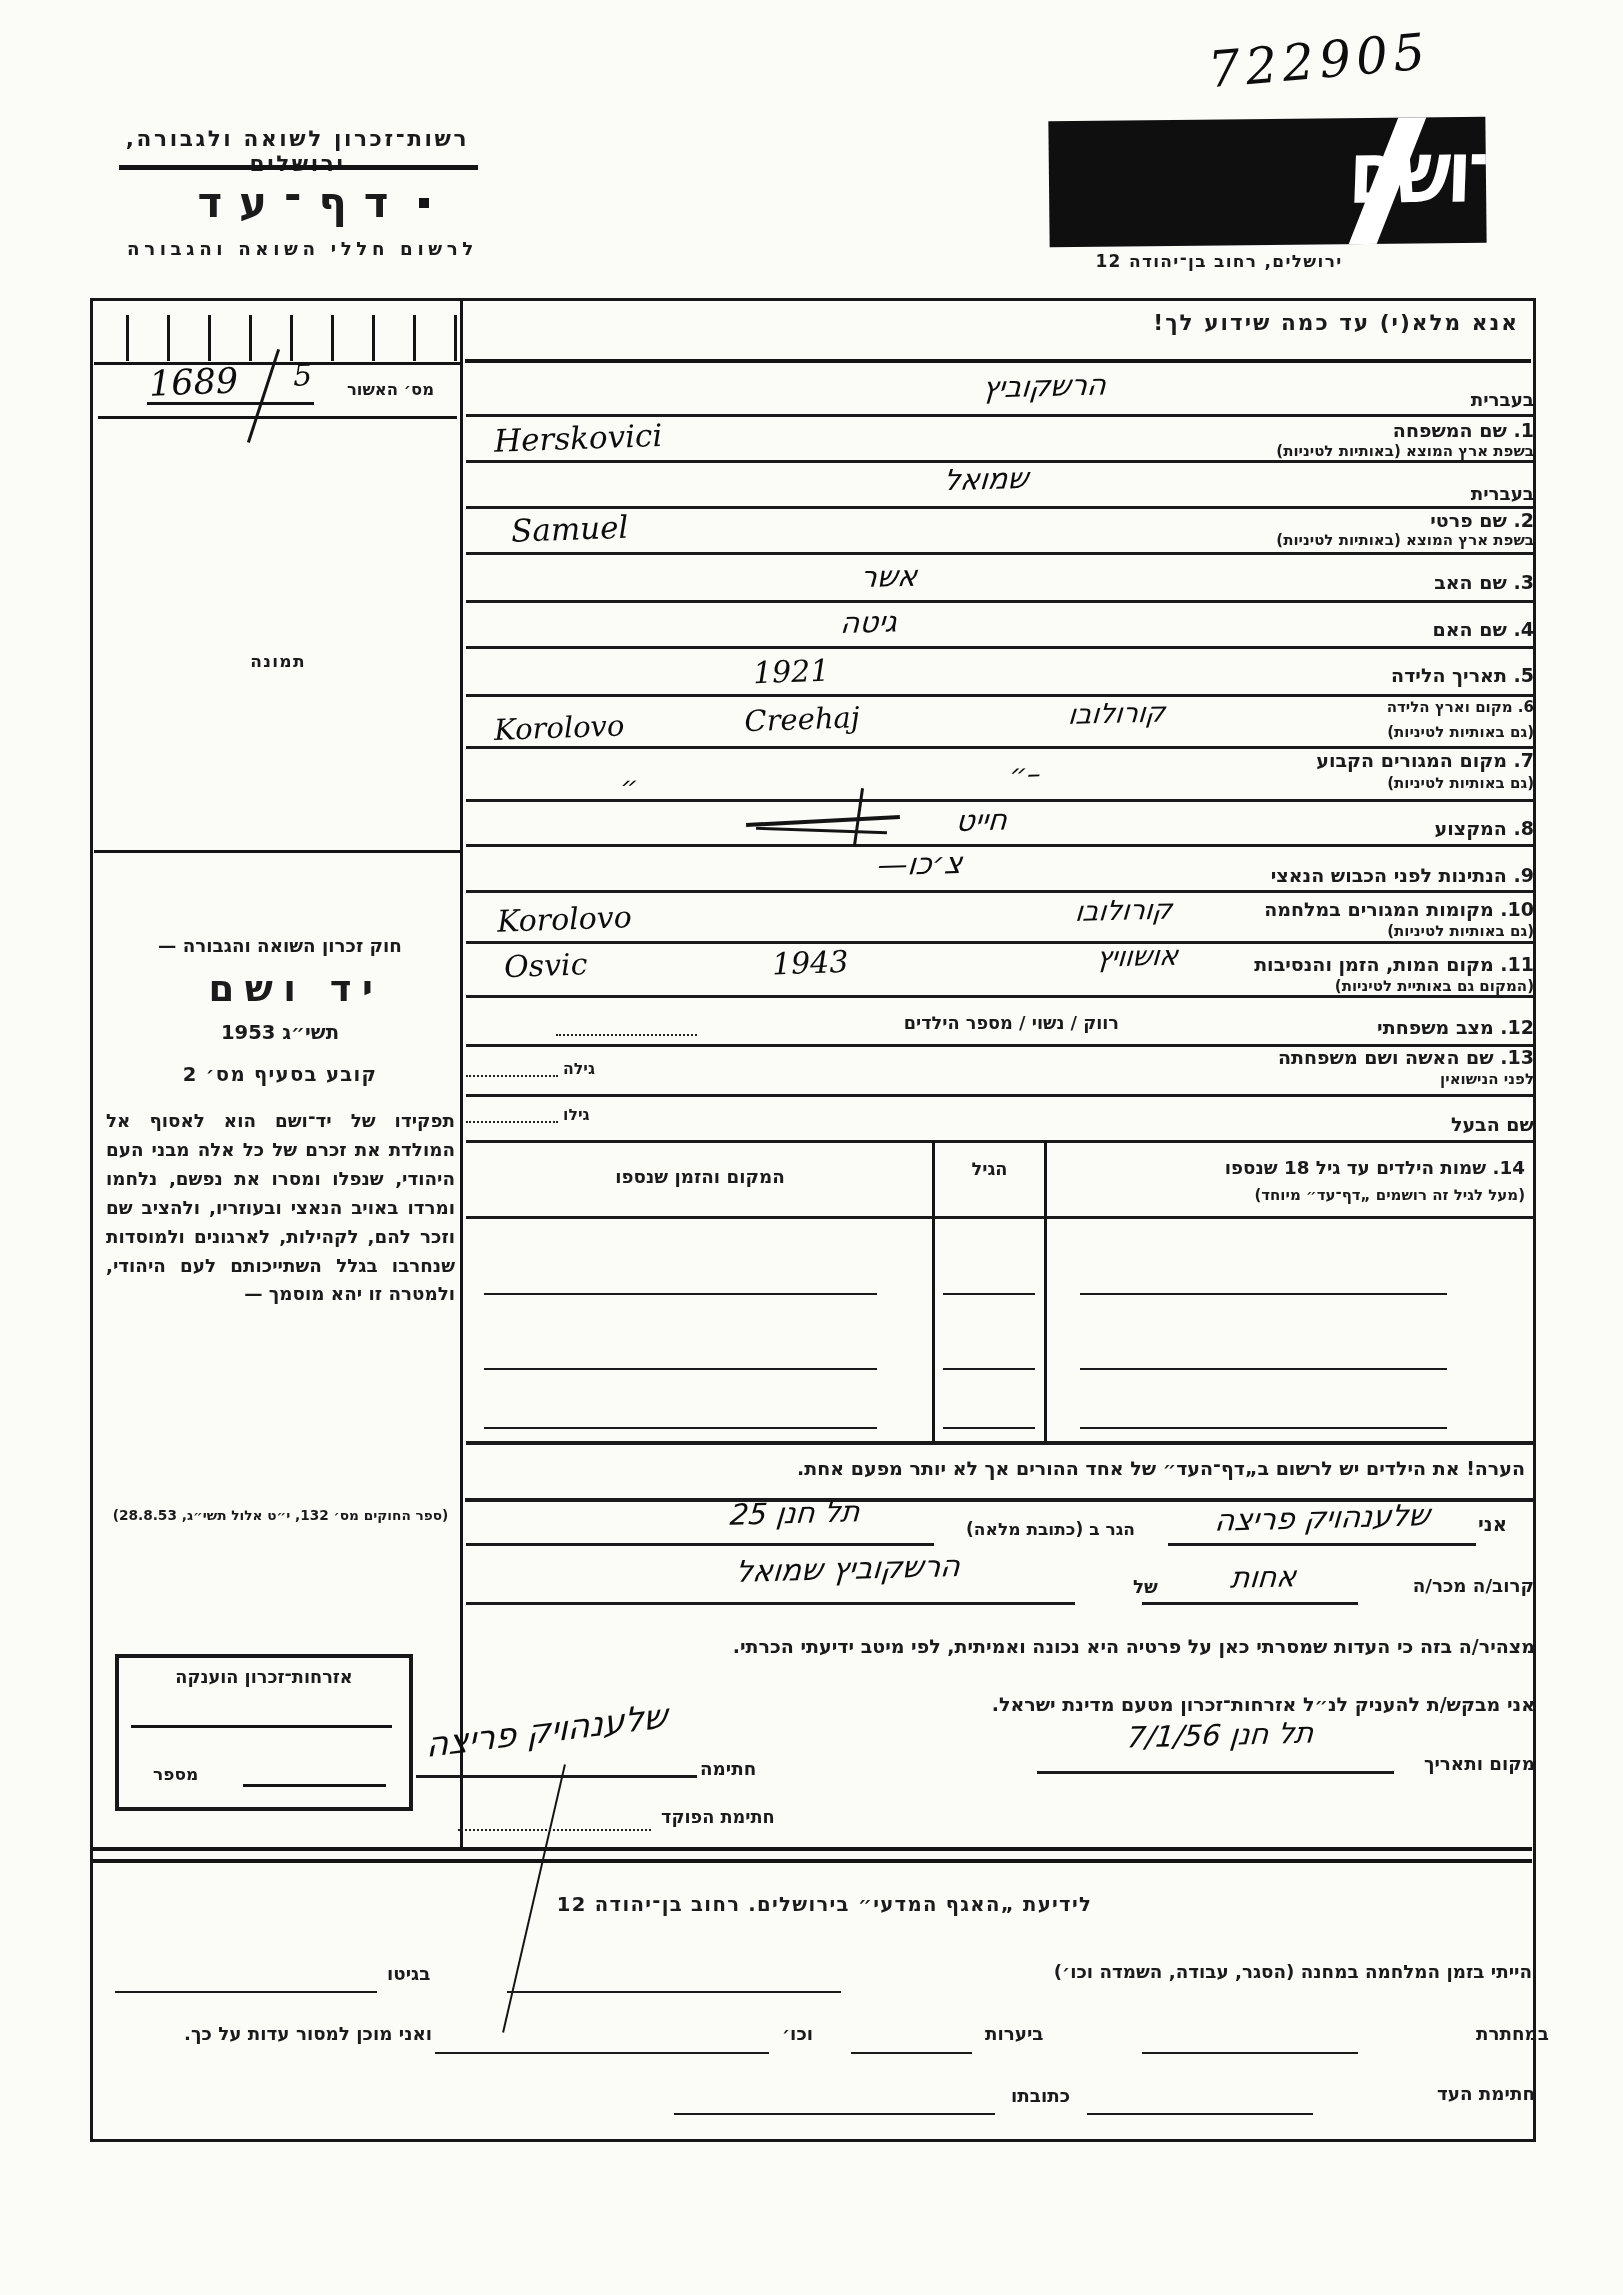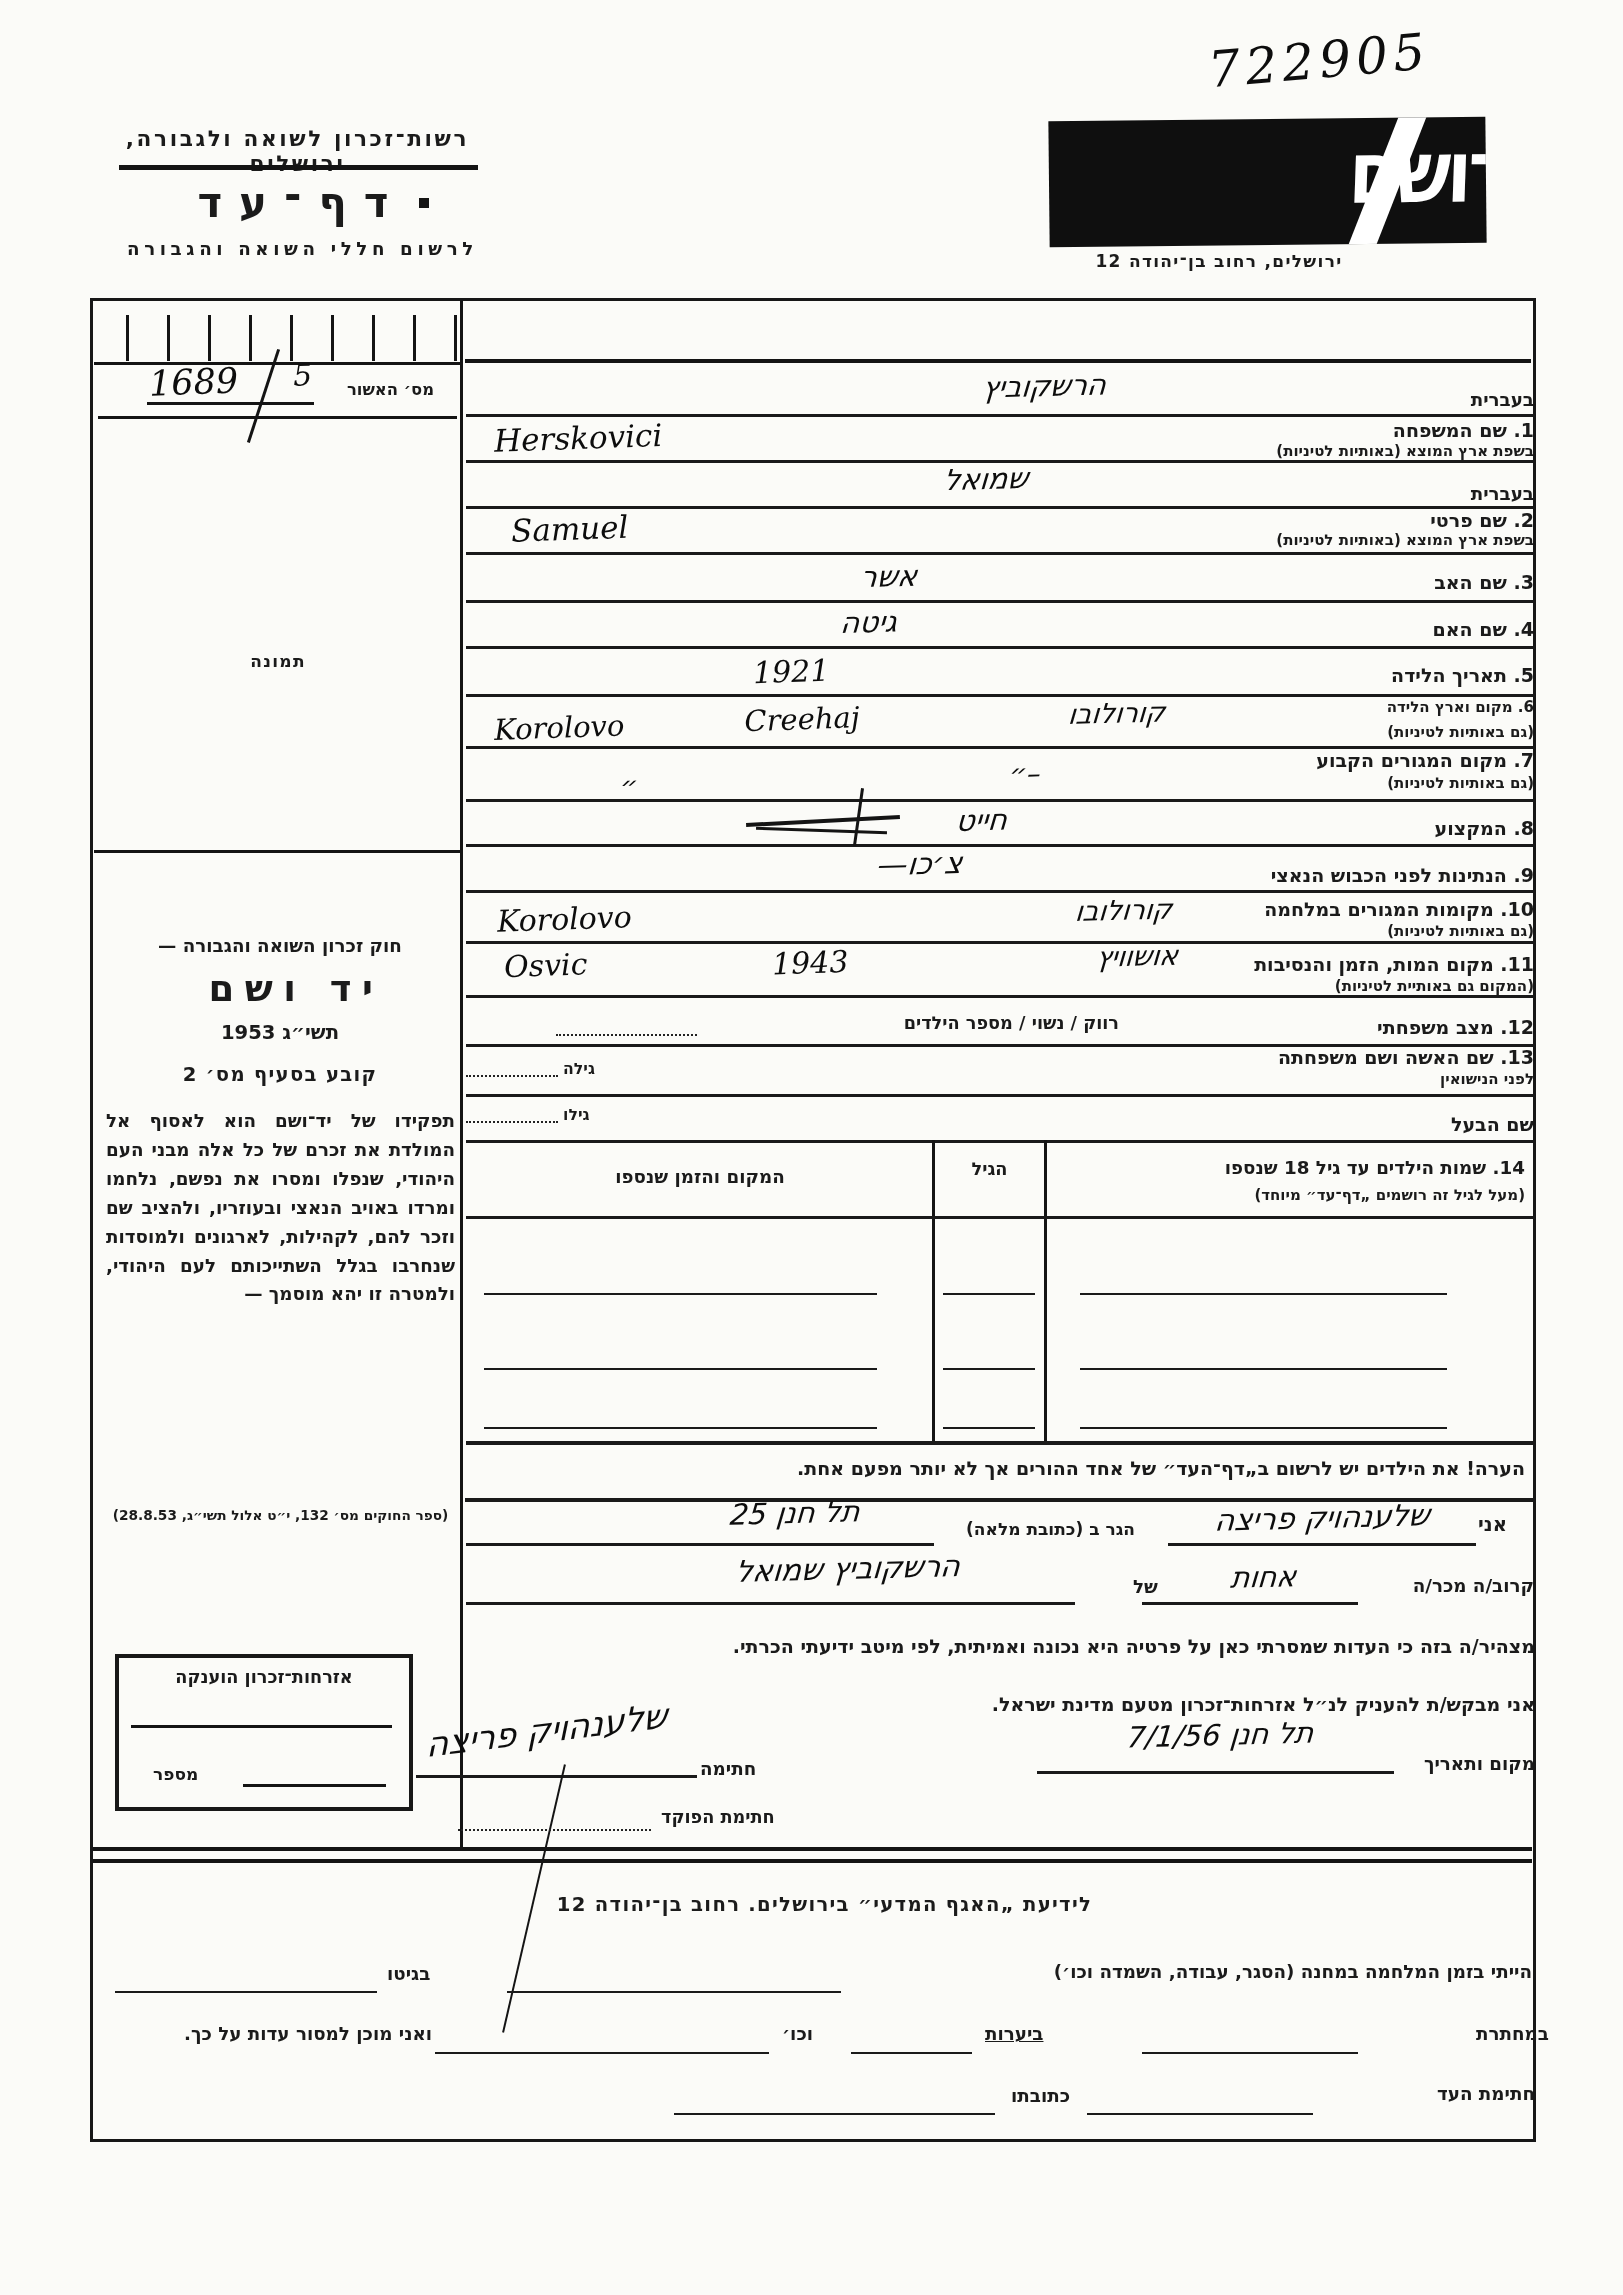--- a/index.html
+++ b/index.html
@@ -41,20 +41,21 @@
 
   <div id="logo">
     <div class="logo-text">ידושם</div>
     <div class="logo-slash"></div>
   </div>
   <div class="lbl ctr" style="left:1049px;top:251px;width:340px;font-size:17px;letter-spacing:1.3px;">ירושלים, רחוב בן־יהודה 12</div>
 
   <div class="box" style="left:90px;top:298px;width:1440px;height:1838px;"></div>
   <div class="bar" style="left:460px;top:300px;width:3.3px;height:1550px;"></div>
 
+  <div class="lbl rgt" style="left:851px;top:310px;width:668px;font-size:21.6px;letter-spacing:2px;">אנא מלא(י) עד כמה שידוע לך!</div>
   <div class="bar" style="left:465px;top:359px;width:1066px;height:3.9px;"></div>
 
   <div id="ticks"></div>
   <div class="bar" style="left:94px;top:362px;width:367px;height:3.3px;"></div>
 
   <div class="hw hw-la" style="left:149px;top:361px;width:151px;font-size:35px;">1689</div>
   <div class="bar" style="left:147px;top:402px;width:167px;height:3.3px;"></div>
   <div class="bar" style="left:262px;top:347px;width:3.3px;height:98px;transform:rotate(18deg);"></div>
   <div class="hw hw-la" style="left:293px;top:357px;width:39px;font-size:30px;">5</div>
   <div class="lbl rgt" style="left:319px;top:380px;width:115px;font-size:16.4px;">מס׳ האשור</div>
@@ -231,21 +232,21 @@
 
   <div class="lbl ctr" style="left:314px;top:1893px;width:1021px;font-size:19.6px;letter-spacing:1.3px;">לידיעת „האגף המדעי״ בירושלים.  רחוב בן־יהודה 12</div>
 
   <div class="lbl rgt" style="left:857px;top:1961px;width:675px;font-size:18.3px;">הייתי בזמן המלחמה במחנה (הסגר, עבודה, השמדה וכו׳)</div>
   <div class="ln" style="left:507px;top:1991px;width:334px;height:2px;"></div>
   <div class="lbl" style="left:387px;top:1963px;font-size:18.3px;">בגיטו</div>
   <div class="ln" style="left:115px;top:1991px;width:262px;height:2px;"></div>
 
   <div class="lbl rgt" style="left:1385px;top:2023px;width:164px;font-size:18.3px;">במחתרת</div>
   <div class="ln" style="left:1142px;top:2052px;width:216px;height:2px;"></div>
-  <div class="lbl" style="left:985px;top:2023px;font-size:18.3px;text-decoration:underline;">ביערות</div>
+  <div class="lbl" style="left:985px;top:2023px;font-size:18.3px;">ביערות</div>
   <div class="ln" style="left:851px;top:2052px;width:121px;height:2px;"></div>
   <div class="lbl" style="left:782px;top:2023px;font-size:18.3px;">וכו׳</div>
   <div class="ln" style="left:435px;top:2052px;width:334px;height:2px;"></div>
   <div class="lbl" style="left:105px;top:2023px;width:327px;font-size:18.3px;">ואני מוכן למסור עדות על כך.</div>
 
   <div class="lbl rgt" style="left:1322px;top:2083px;width:213px;font-size:18.3px;">חתימת העד</div>
   <div class="ln" style="left:1087px;top:2113px;width:226px;height:2px;"></div>
   <div class="lbl" style="left:1011px;top:2085px;font-size:18.3px;">כתובתו</div>
   <div class="ln" style="left:674px;top:2113px;width:321px;height:2px;"></div>
 

